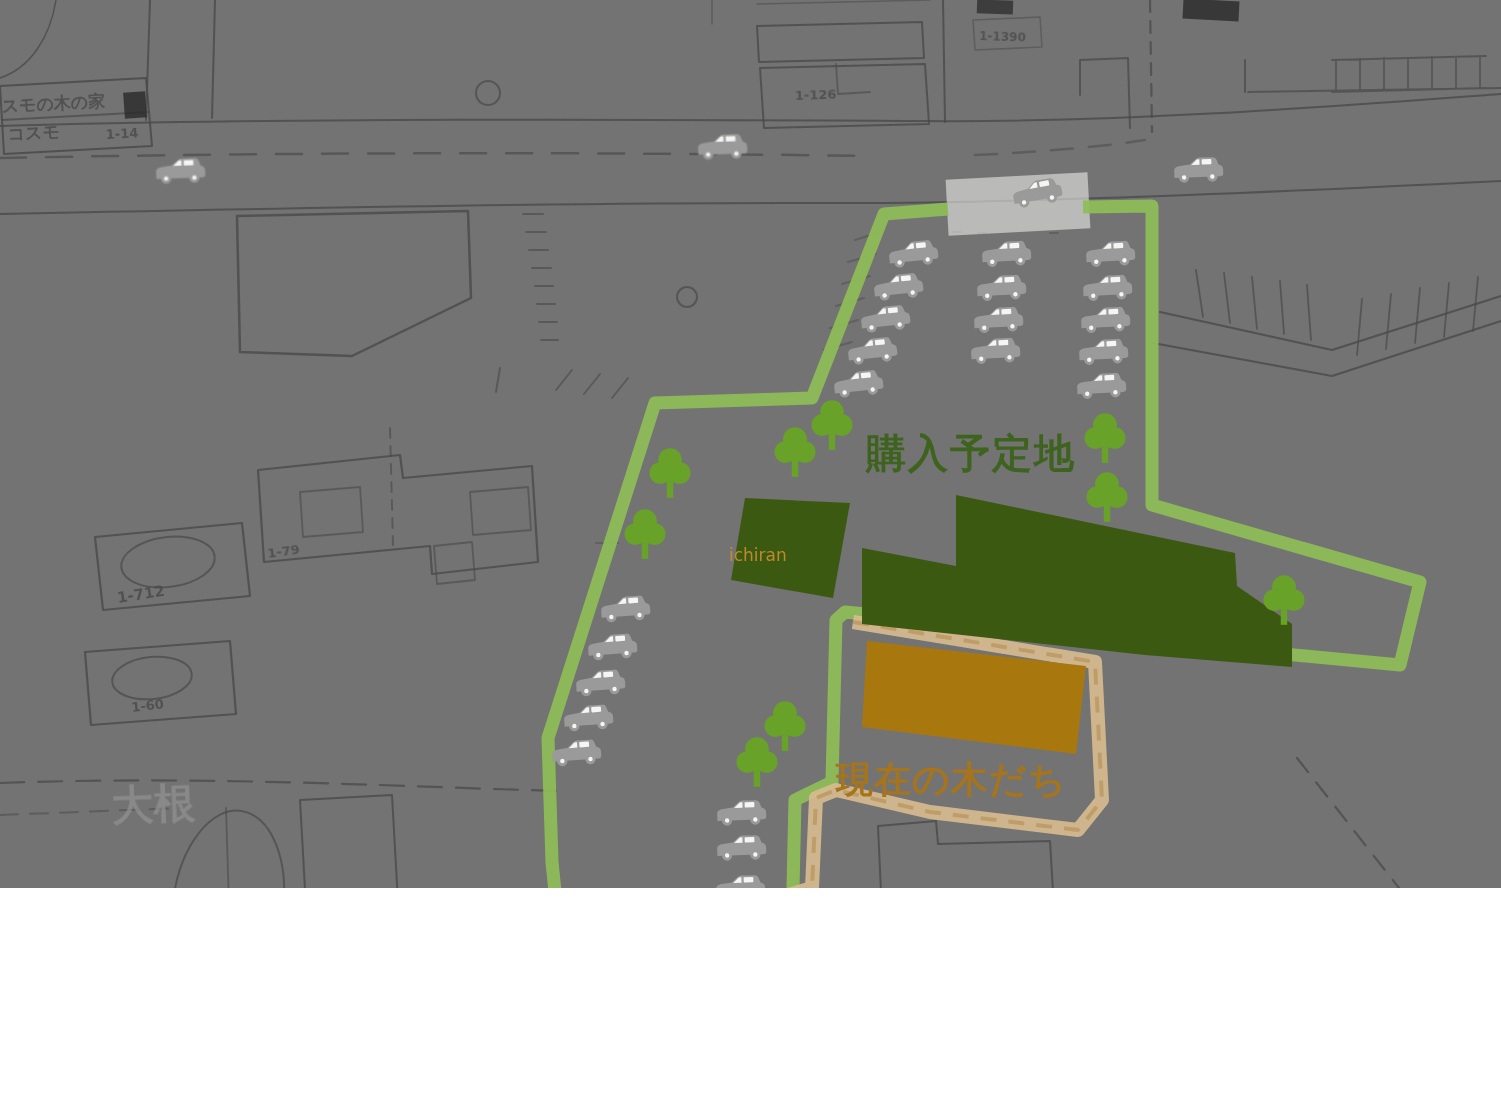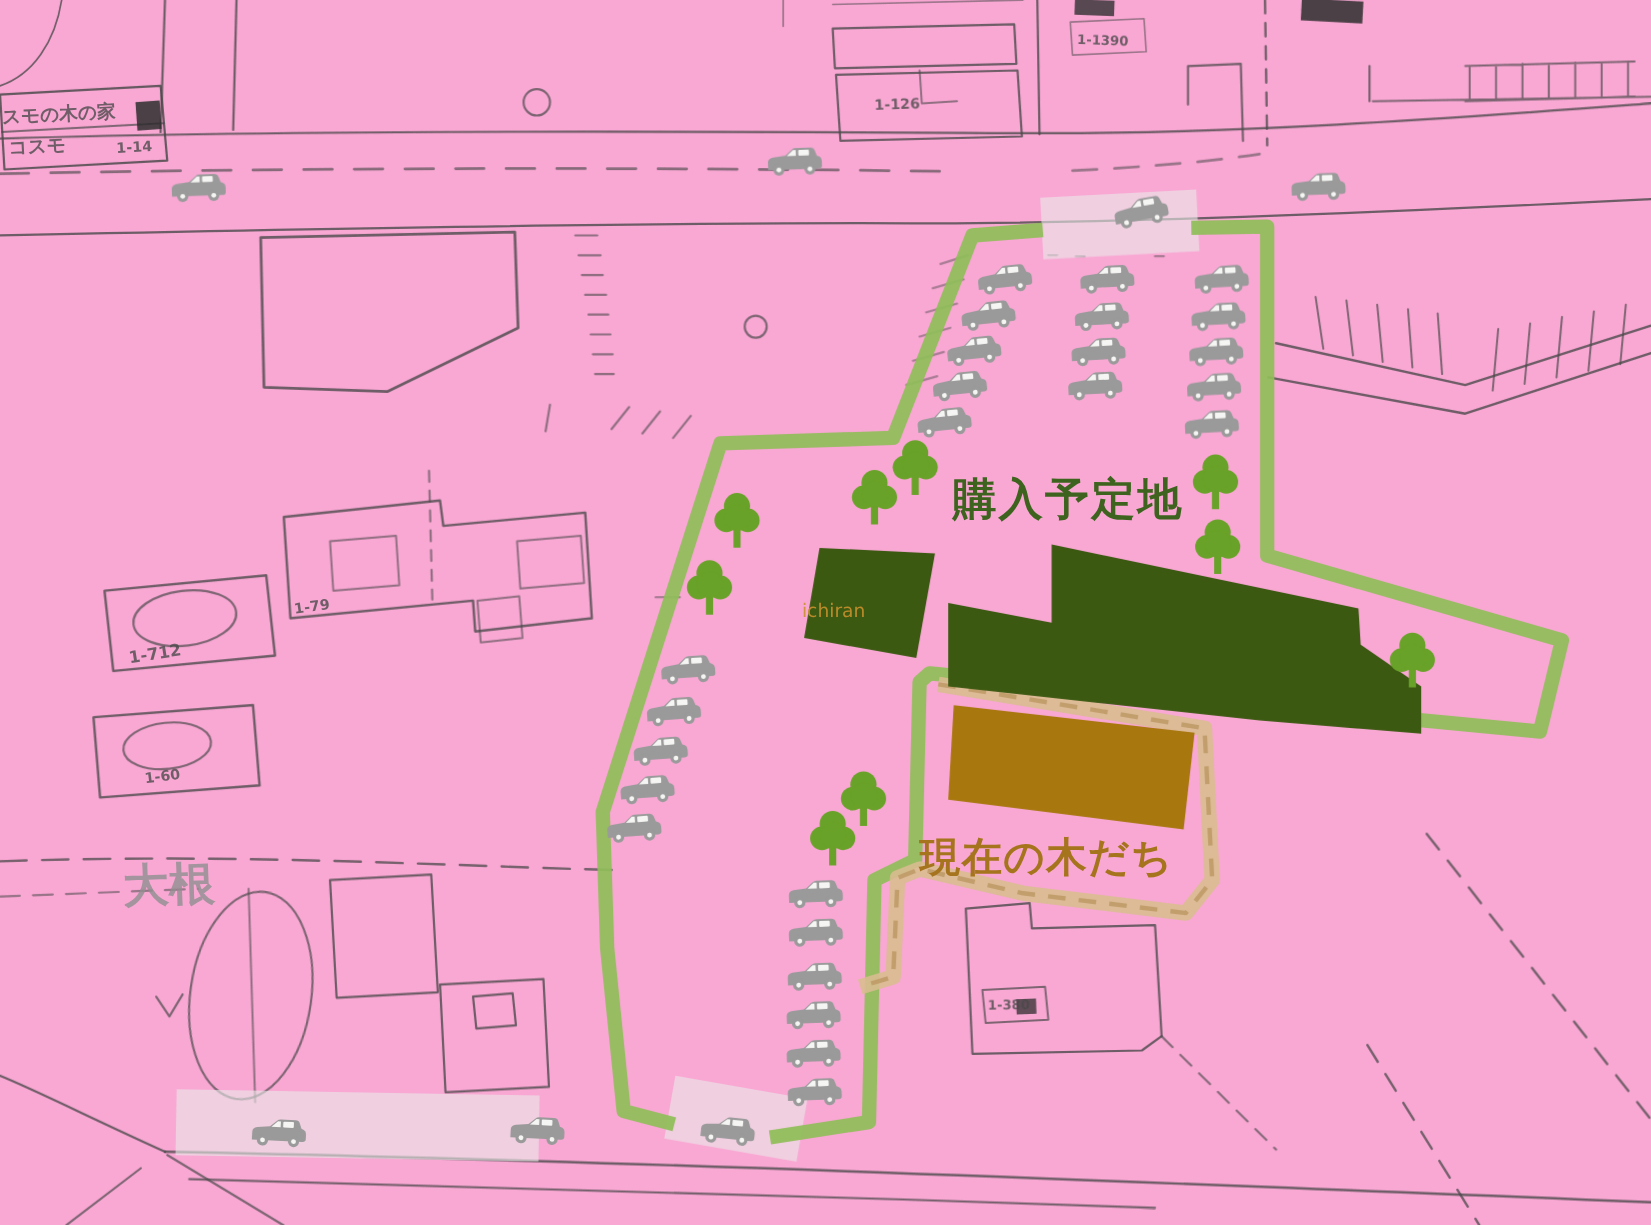--- a/index.html
+++ b/index.html
@@ -1,18 +1,18 @@
 <!DOCTYPE html>
 <html><head>
 <meta charset="utf-8">
 <style>
   html,body{margin:0;padding:0;background:#ffffff;}
   .stage{
-    position:relative;width:1501px;height:1114px;overflow:hidden;
-    background:#f9a8d4;
+    position:relative;width:1501px;height:888px;overflow:hidden;
+    background:#737373;
     font-family:"DejaVu Sans", sans-serif;
   }
   svg{display:block;}
   .map-text{font-family:"DejaVu Sans", sans-serif;font-weight:700;}
   .lbl-purchase{
     font-family:"DejaVu Sans", sans-serif;font-weight:900;
     font-size:40px;letter-spacing:2px;fill:#3e631e;
   }
   .lbl-current{
     font-family:"DejaVu Sans", sans-serif;font-weight:900;

